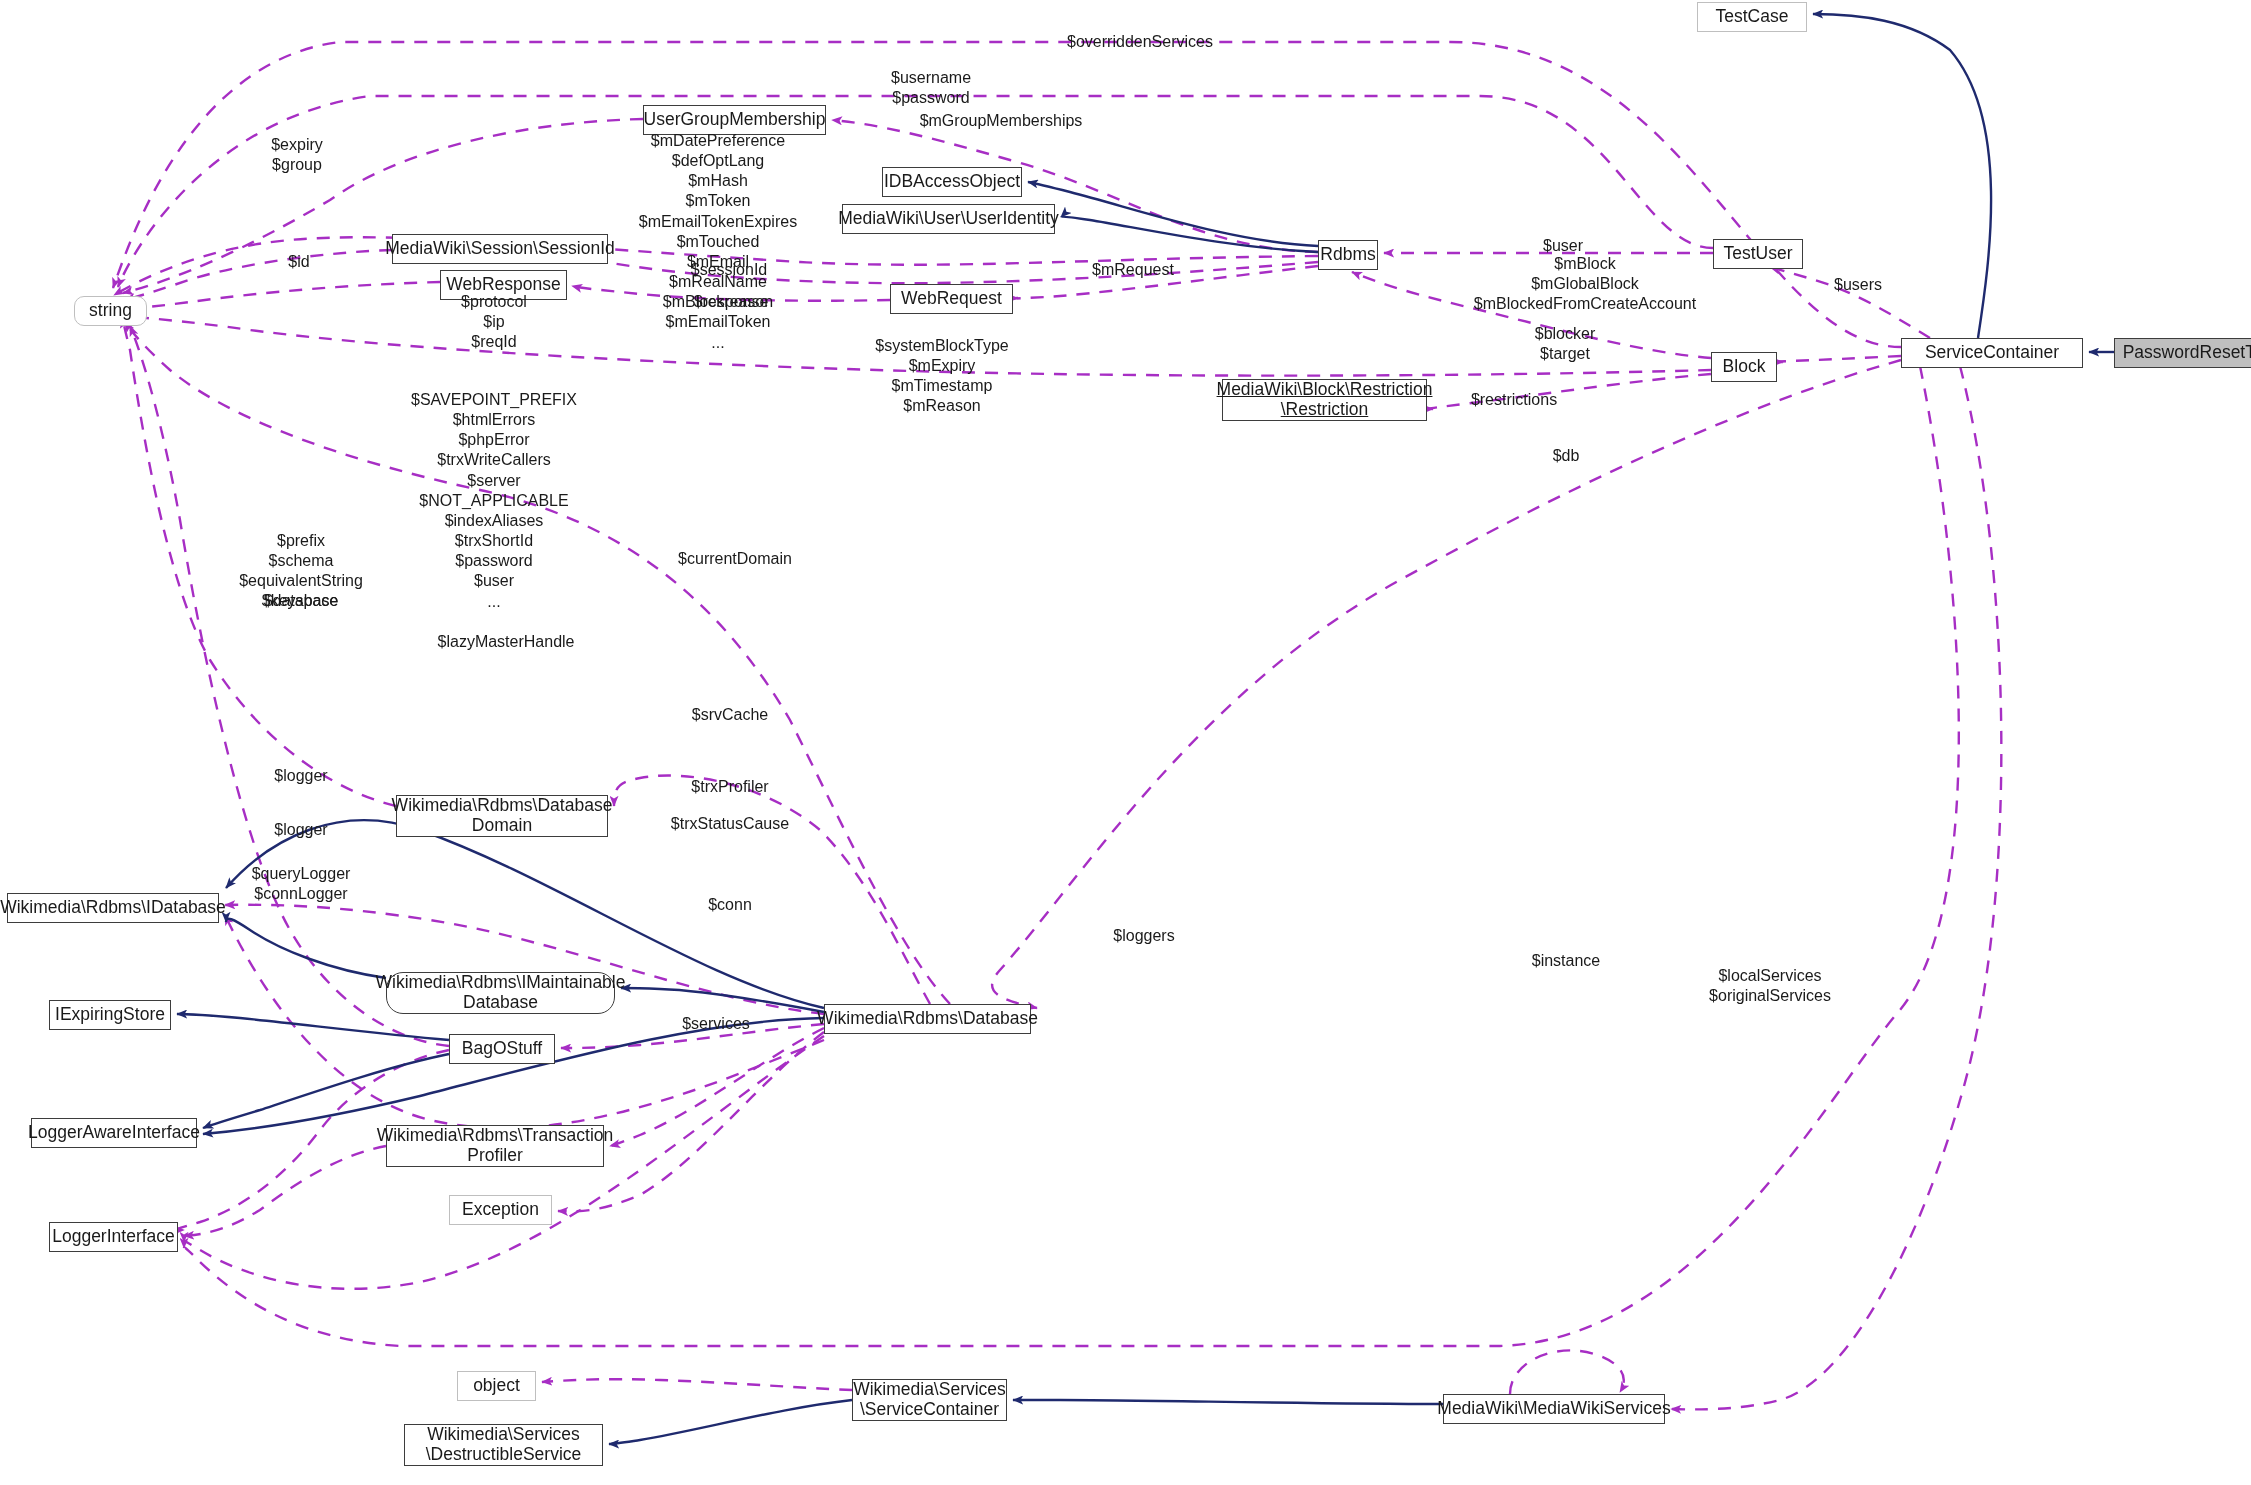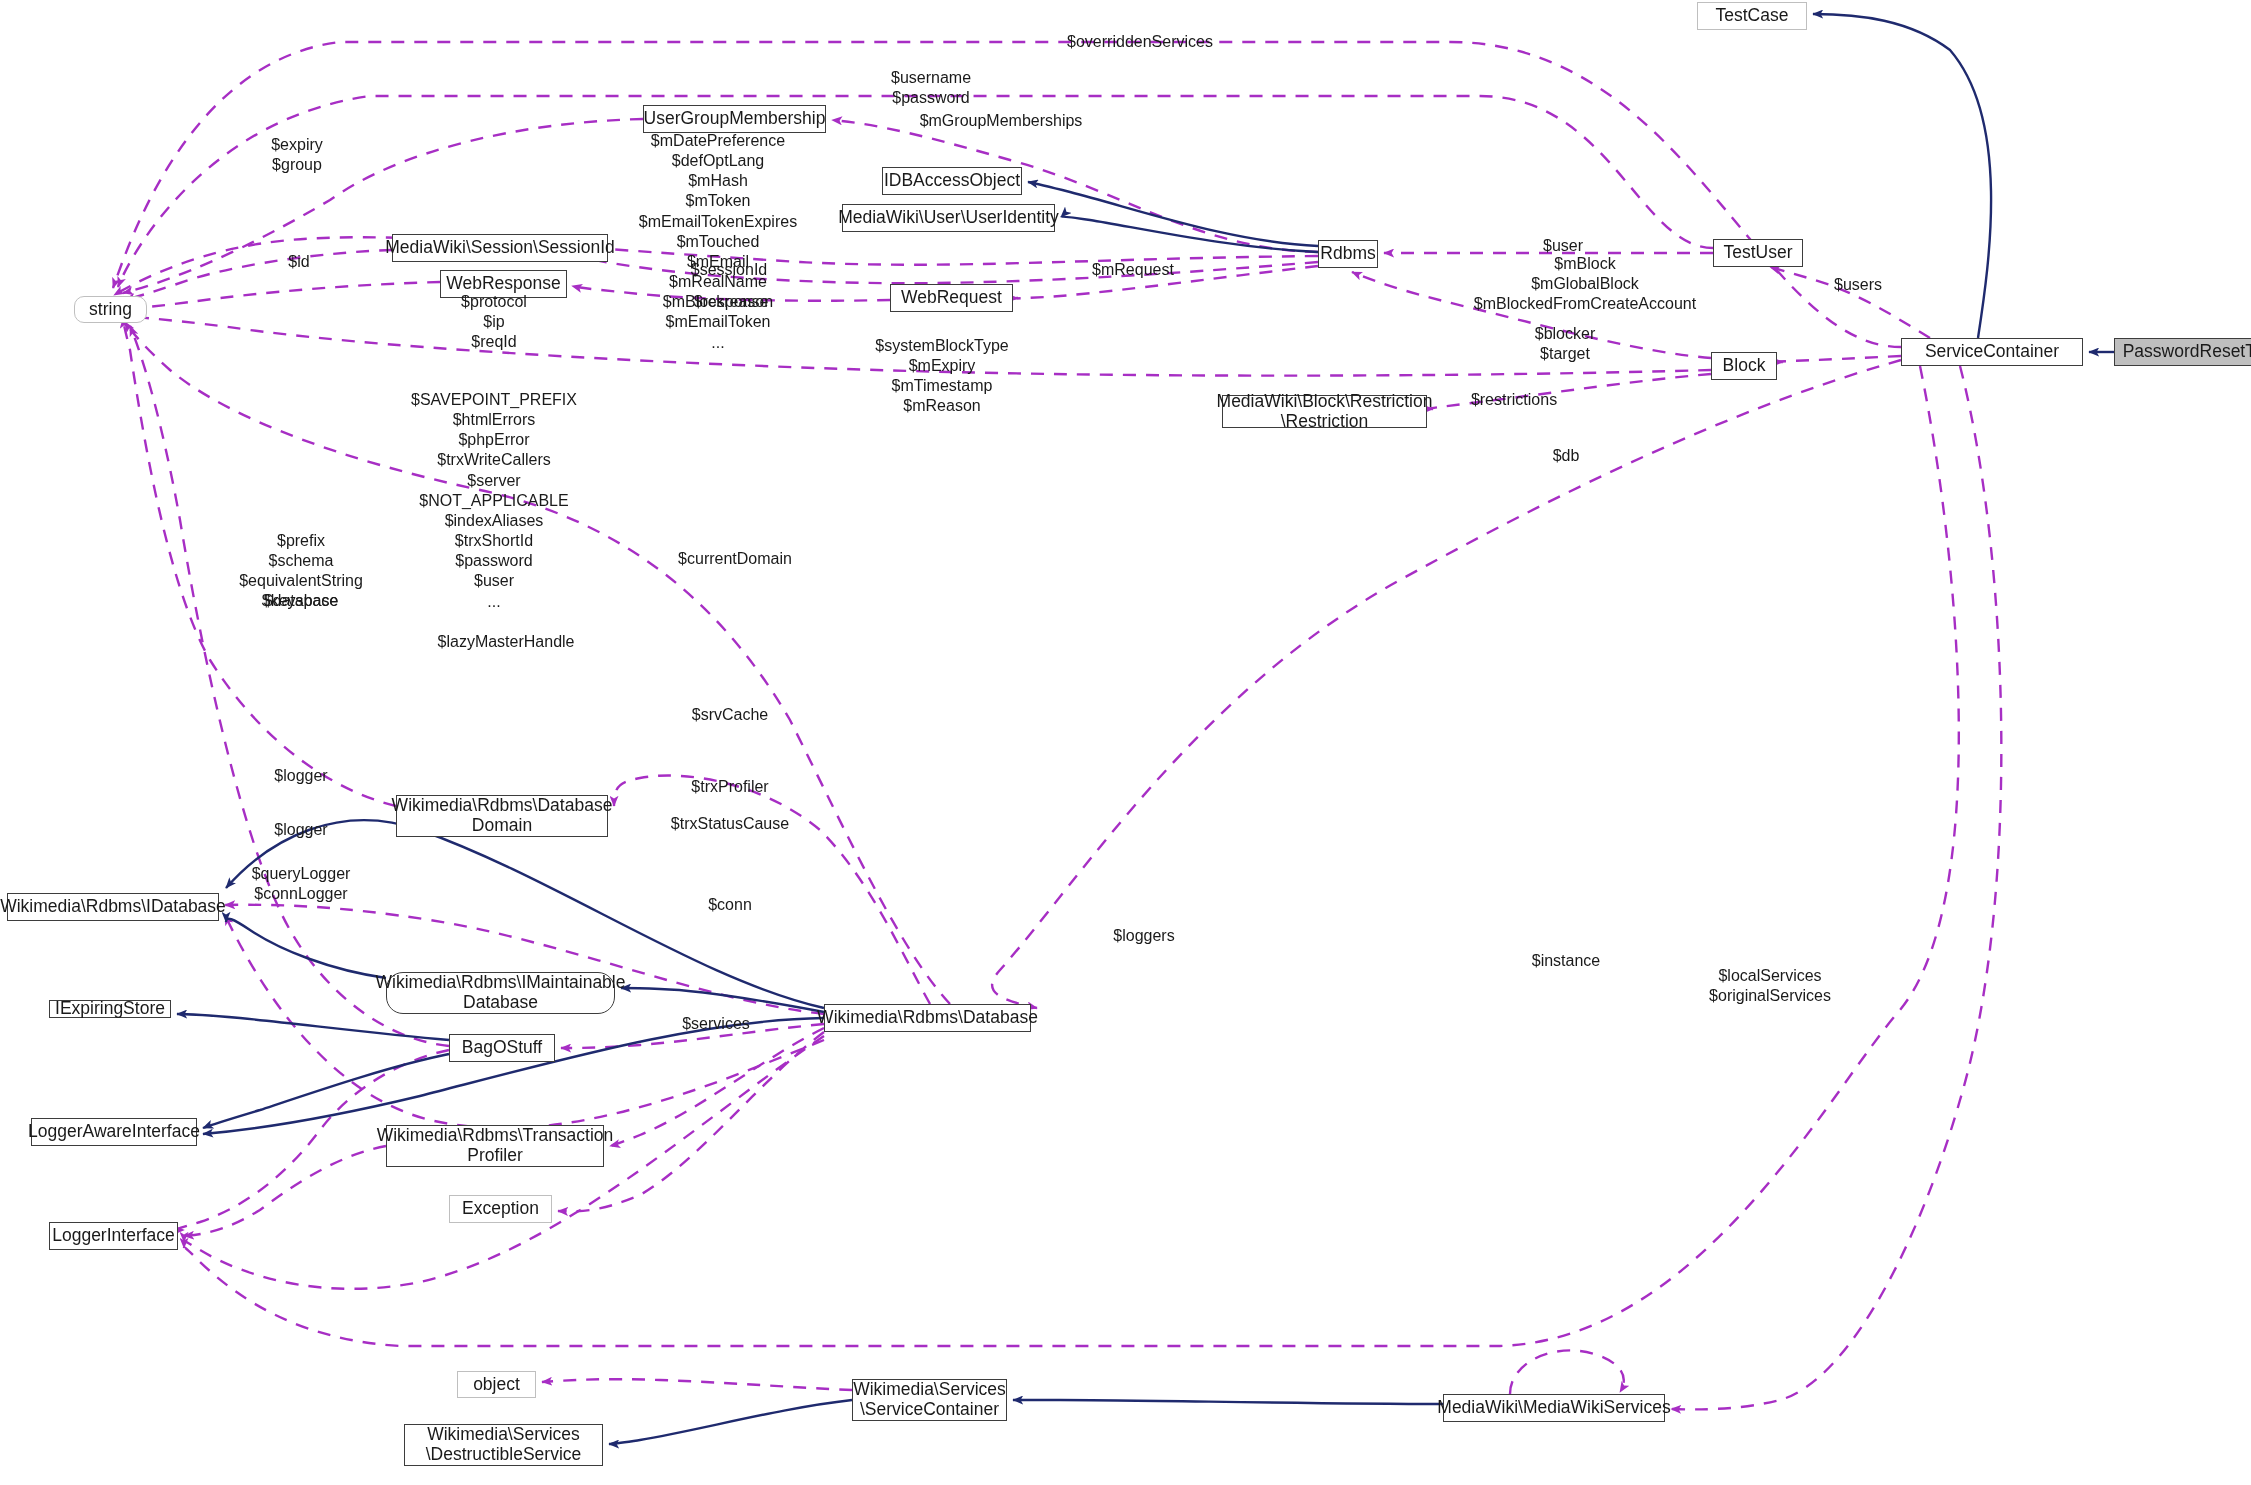--- a/index.html
+++ b/index.html
@@ -24,21 +24,21 @@
     background: #ffffff;
     border: 1.6px solid #3d3d3d;
     color: #1a1a1a;
     font-size: 17.5px;
     line-height: 1.12;
     display: flex;
     align-items: center;
     justify-content: center;
     text-align: center;
     white-space: pre-line;
-    padding: 8px 5px;
+    padding: 14px 5px;
   }
   .node.light {
     border: 1.4px solid #bfbfbf;
   }
   .node.current {
     background: #bfbfbf;
     border: 1.6px solid #3d3d3d;
   }
   .elabel {
     position: absolute;
@@ -181,21 +181,21 @@
   <div class="node light" style="left:74px;top:296px;width:73px;height:27px;border-radius:10px;">string</div>
 
   <div class="node" style="left:890px;top:284px;width:123px;height:28px;">WebRequest</div>
 
   <div class="node" style="left:1711px;top:352px;width:66px;height:28px;">Block</div>
 
   <div class="node" style="left:1901px;top:338px;width:182px;height:28px;">ServiceContainer</div>
 
   <div class="node current" style="left:2114px;top:338px;width:172px;height:28px;">PasswordResetTest</div>
 
-  <div class="node" style="left:1222px;top:395px;width:205px;height:33px;">MediaWiki\Block\Restriction
+  <div class="node" style="left:1222px;top:379px;width:205px;height:42px;text-decoration:underline;">MediaWiki\Block\Restriction
 \Restriction</div>
 
   <div class="node" style="left:396px;top:795px;width:212px;height:42px;">Wikimedia\Rdbms\Database
 Domain</div>
 
   <div class="node" style="left:7px;top:893px;width:212px;height:28px;">Wikimedia\Rdbms\IDatabase</div>
 
   <div class="node" style="left:386px;top:972px;width:229px;height:42px;border-radius:17px;">Wikimedia\Rdbms\IMaintainable
 Database</div>
 

